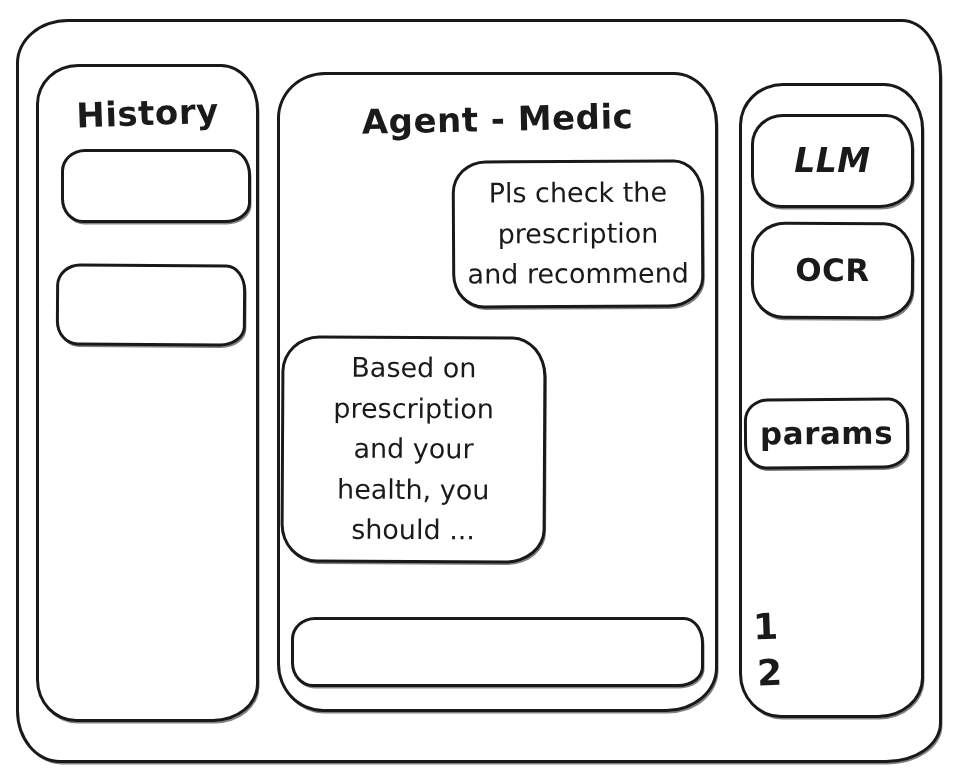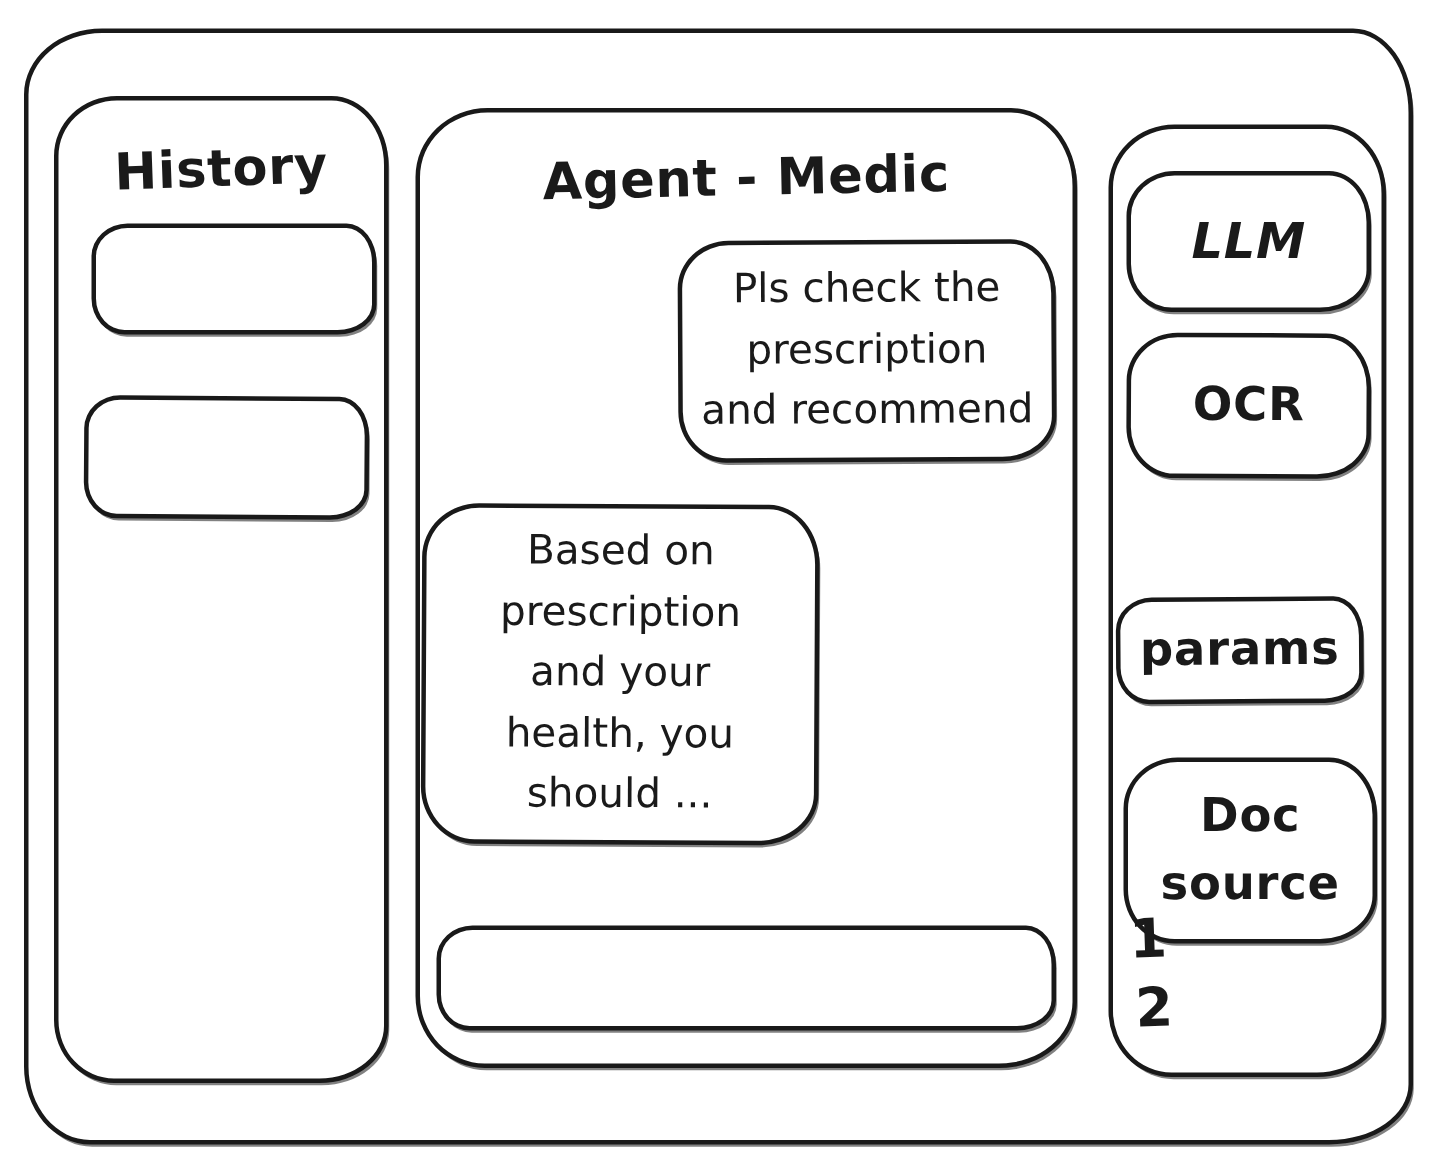--- a/index.html
+++ b/index.html
@@ -149,17 +149,16 @@
 prescription
 and your
 health, you
 should ...</div>
   <input class="chat-input" type="text" value="" style="">
 
   <div class="sk tools-panel"></div>
   <button class="tool-btn btn-llm">LLM</button>
   <button class="tool-btn btn-ocr">OCR</button>
   <button class="tool-btn btn-params">params</button>
-  <button class="tool-btn btn-doc">Doc source</button>
   <div class="doc-num num-1">1</div>
   <div class="doc-num num-2">2</div>
 
 </div>
 
 </body></html>

